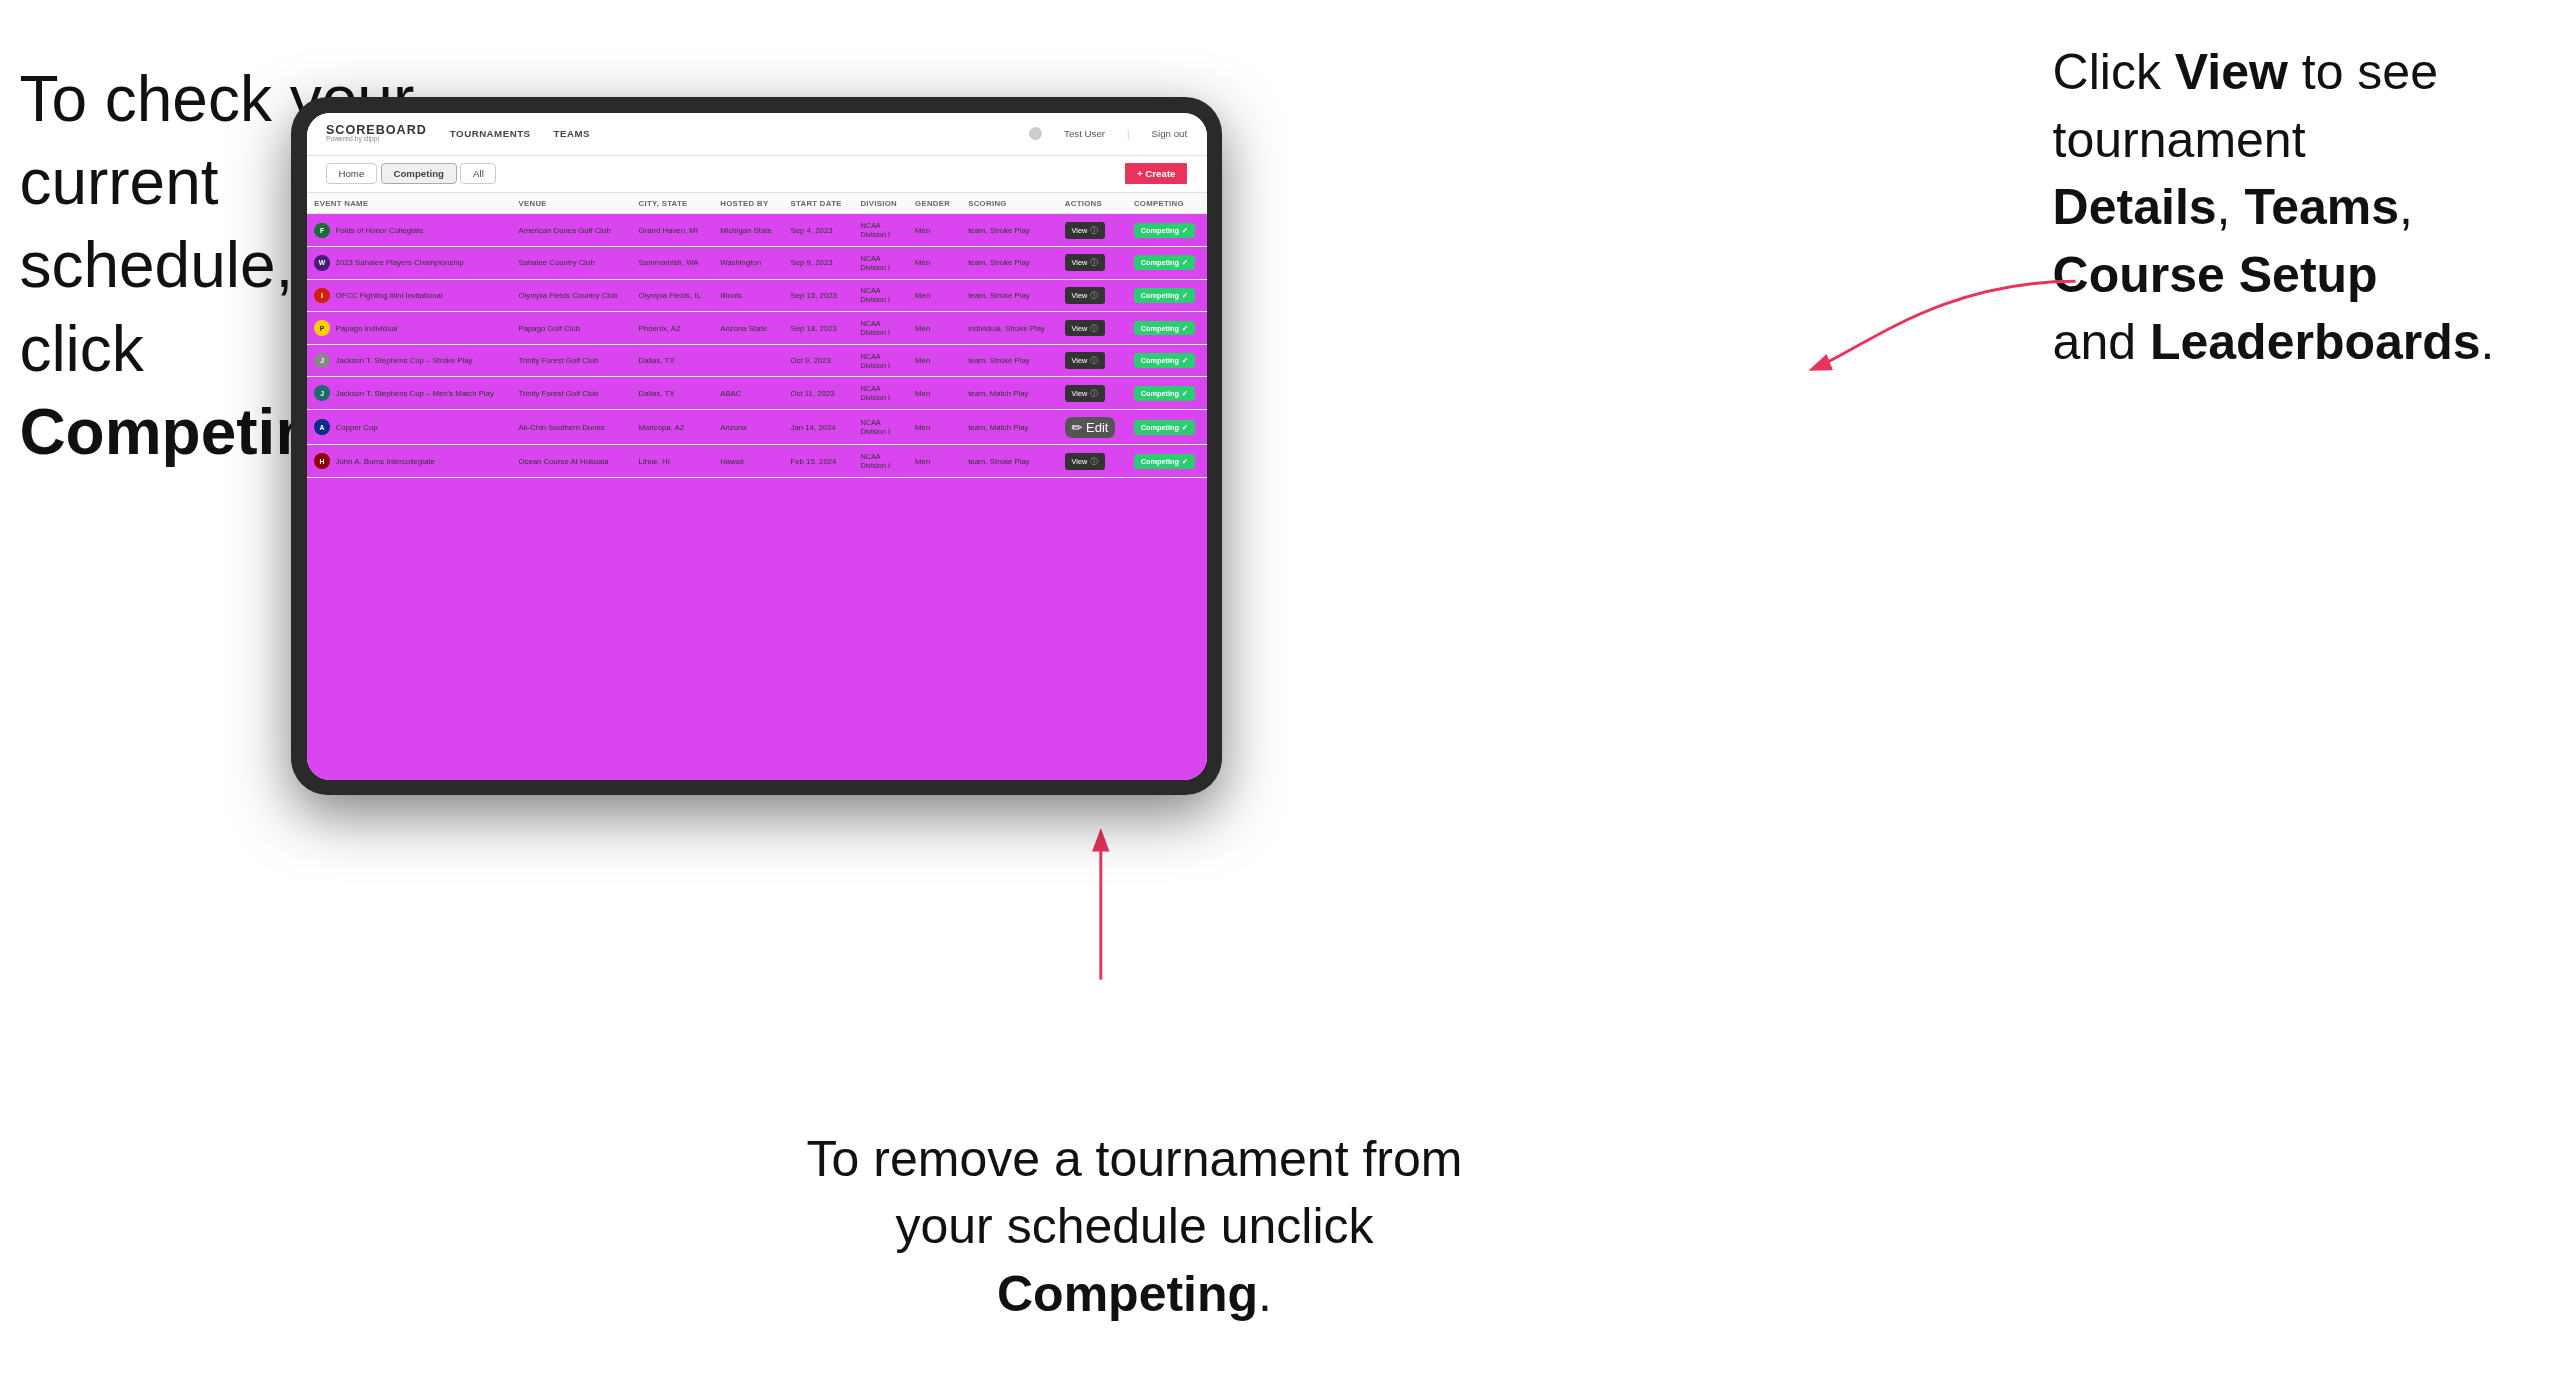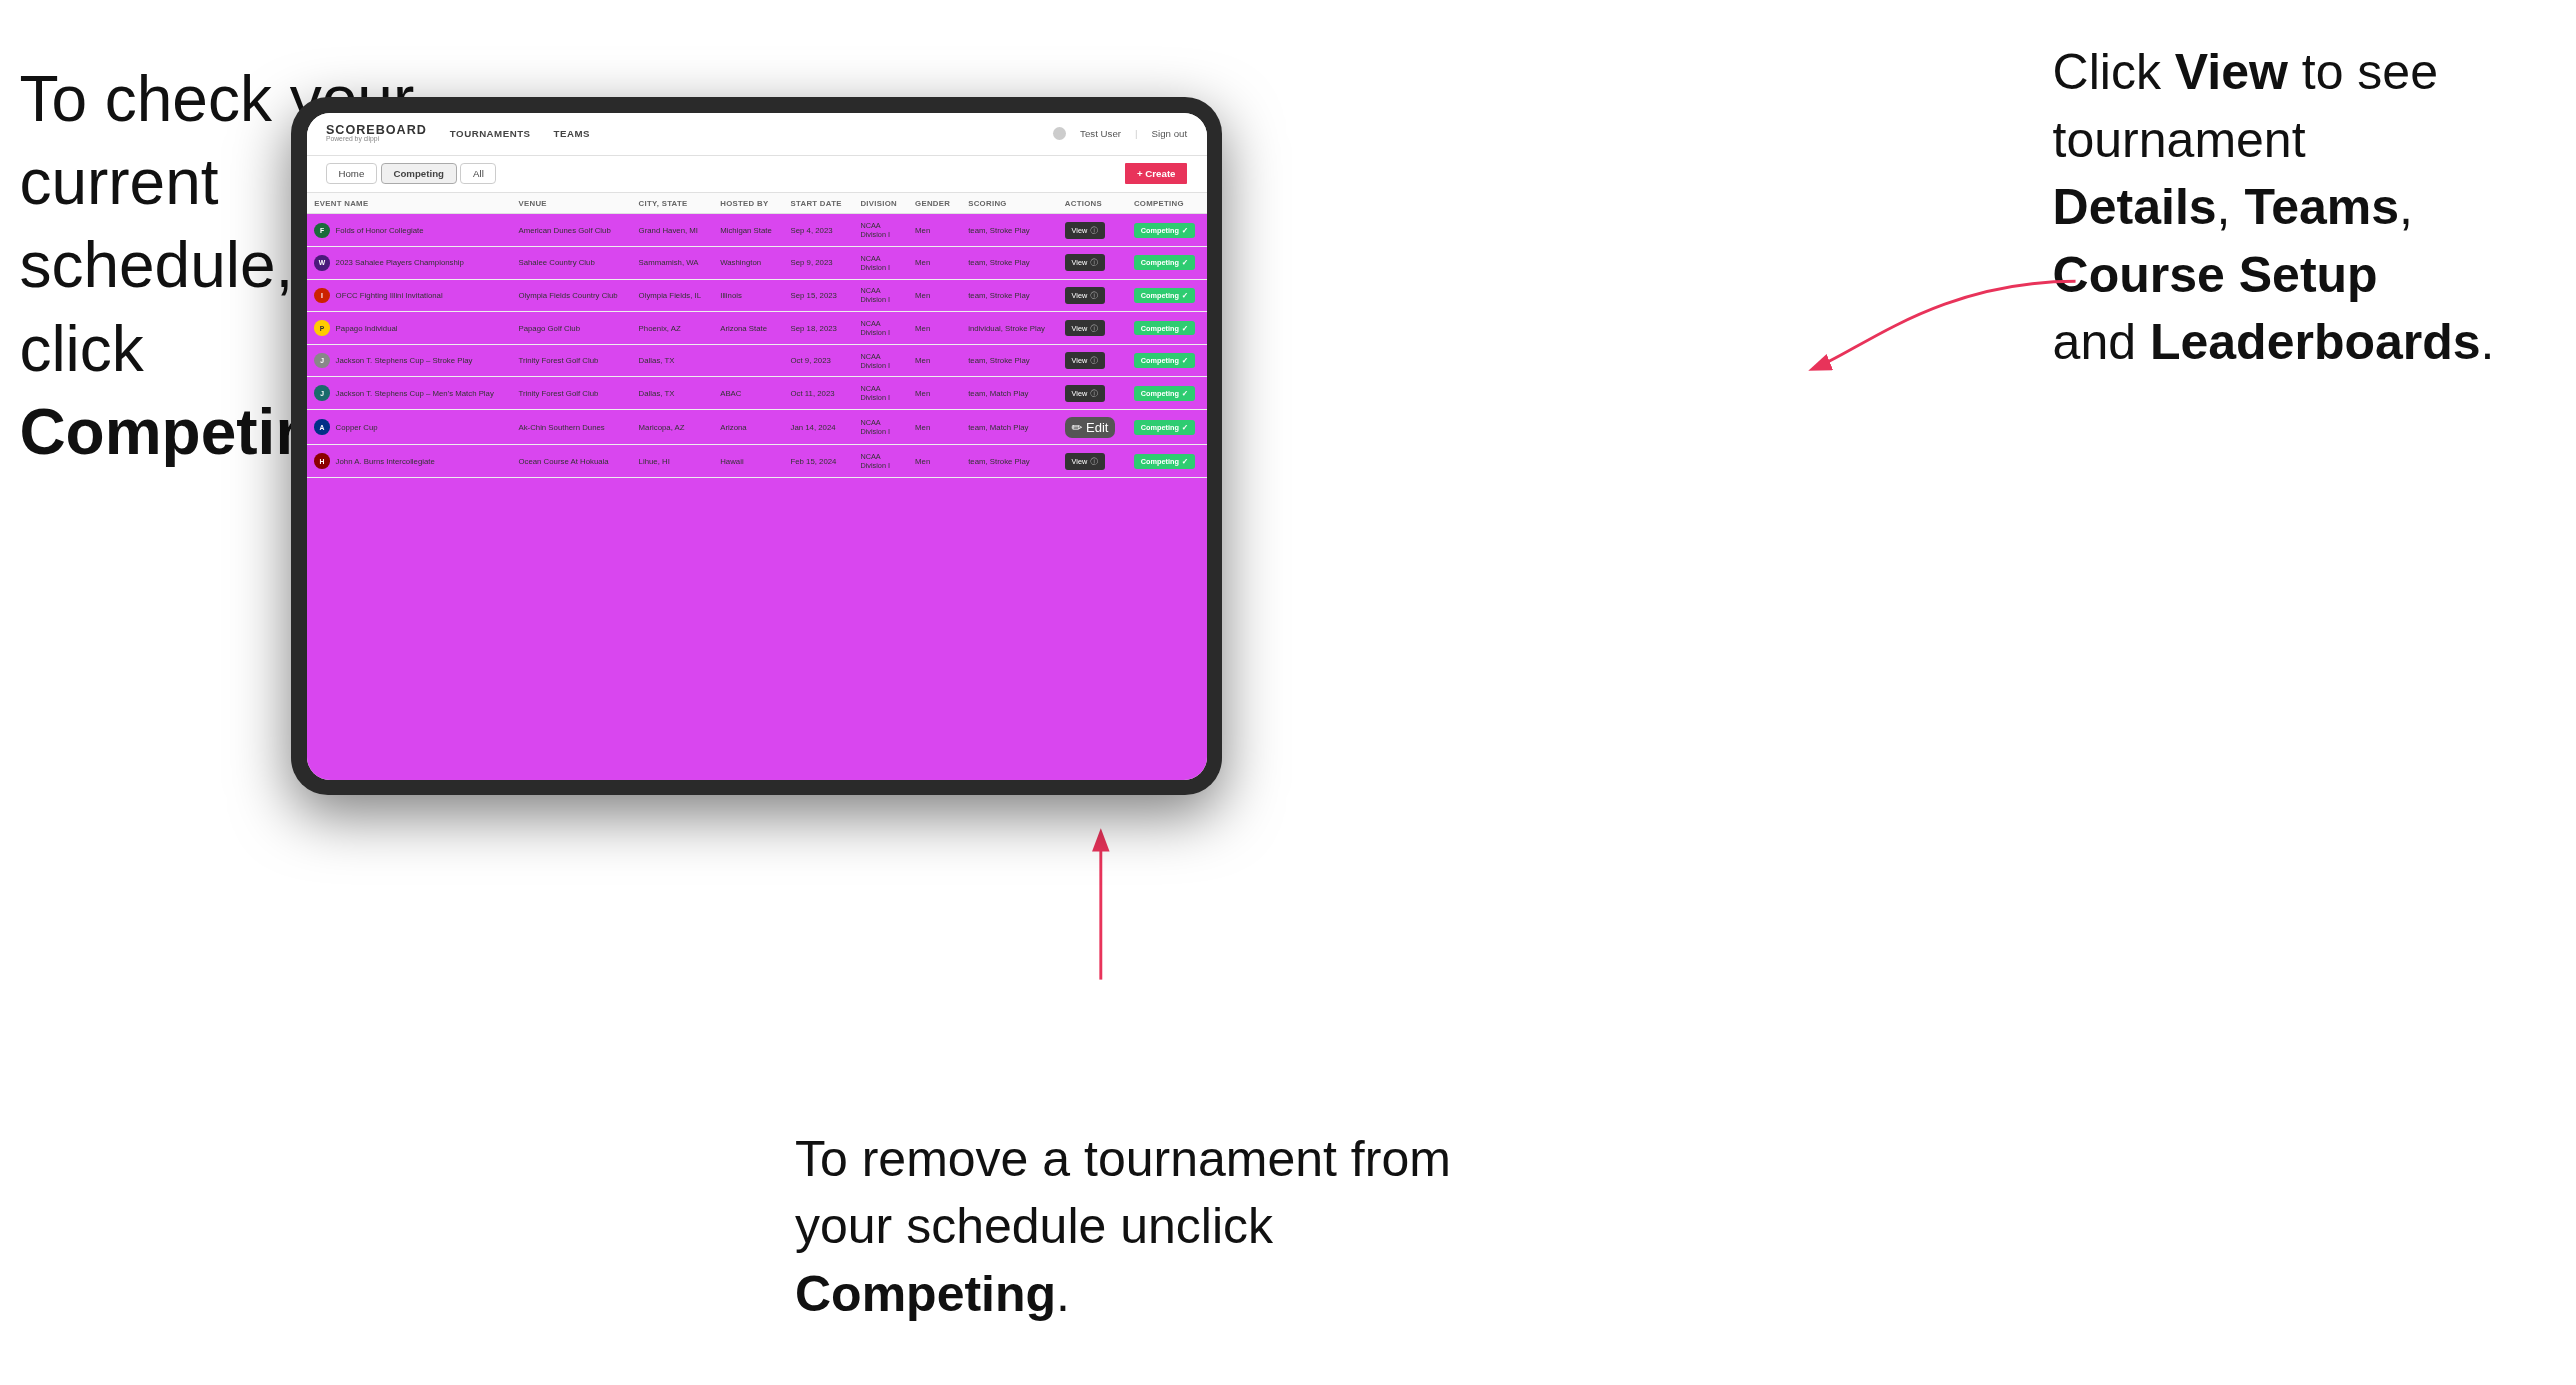--- a/index.html
+++ b/index.html
@@ -37,21 +37,21 @@
     .annotation-top-right b { font-weight: 900; }
 
     .annotation-bottom {
       position: absolute;
       bottom: 58px;
       left: 795px;
       font-size: 50px;
       line-height: 1.35;
       color: #111;
       width: 679px;
-      text-align: left;
+      text-align: center;
     }
     .annotation-bottom b { font-weight: 900; }
 
     
     .tablet {
       position: absolute;
       top: 97px;
       left: 291px;
       width: 931px;
       height: 698px;
@@ -105,21 +105,21 @@
     .nav-item {
       font-size: 9.7px;
       color: #444;
       font-weight: 600;
       letter-spacing: 0.5px;
       cursor: pointer;
     }
     .header-right {
       display: flex;
       align-items: center;
-      gap: 14px;
+      gap: 22px;
       font-size: 9.7px;
       color: #555;
     }
     .user-icon-small {
       width: 13.6px;
       height: 13.6px;
       background: #ccc;
       border-radius: 50%;
     }
     .sign-out-link {

